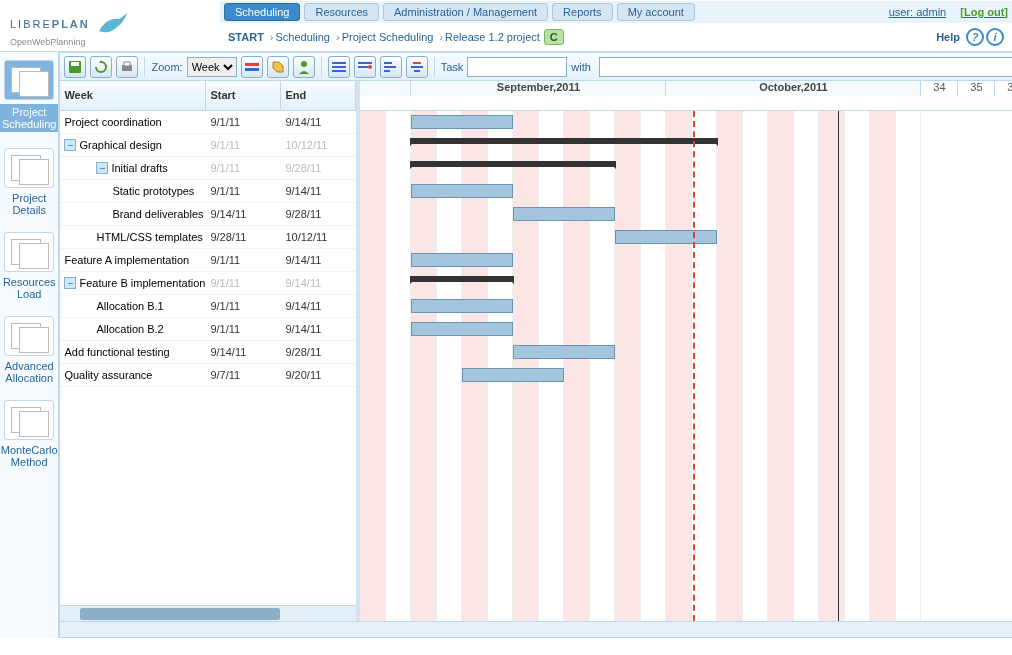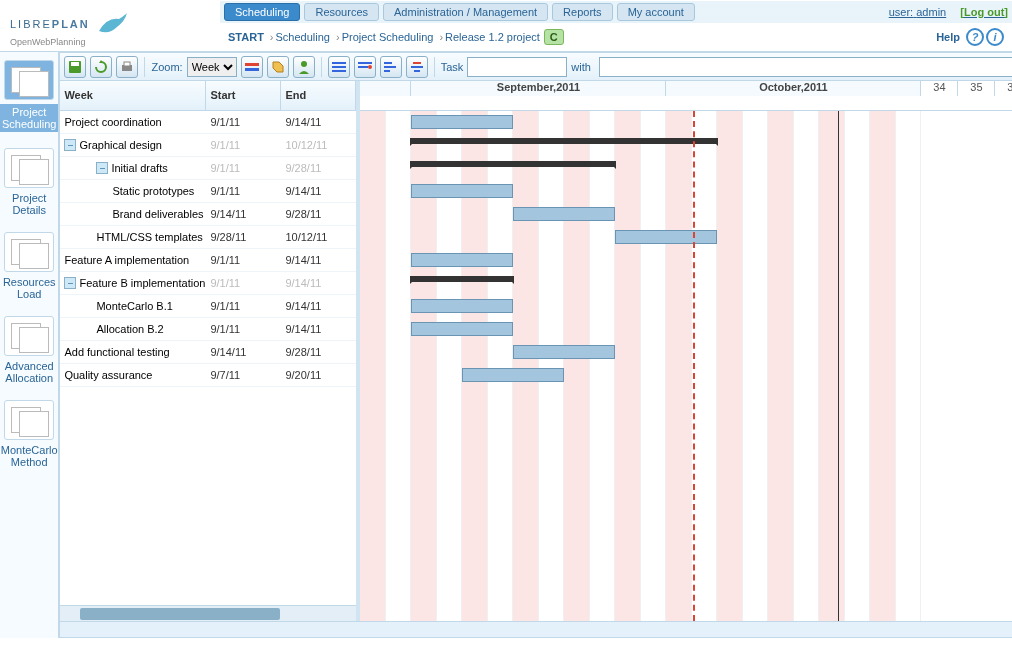--- a/index.html
+++ b/index.html
@@ -312,21 +312,21 @@
             <div class="tree-row muted">
               <div class="tn indent1">
                 <span class="expand">–</span>
                 <span>Feature B implementation</span>
               </div>
               <div class="ts">9/1/11</div>
               <div class="te">9/14/11</div>
             </div>
             <div class="tree-row">
               <div class="tn indent2">
-                <span>MonteCarlo B.1</span>
+                <span>Allocation B.1</span>
               </div>
               <div class="ts">9/1/11</div>
               <div class="te">9/14/11</div>
             </div>
             <div class="tree-row">
               <div class="tn indent2">
                 <span>Allocation B.2</span>
               </div>
               <div class="ts">9/1/11</div>
               <div class="te">9/14/11</div>

